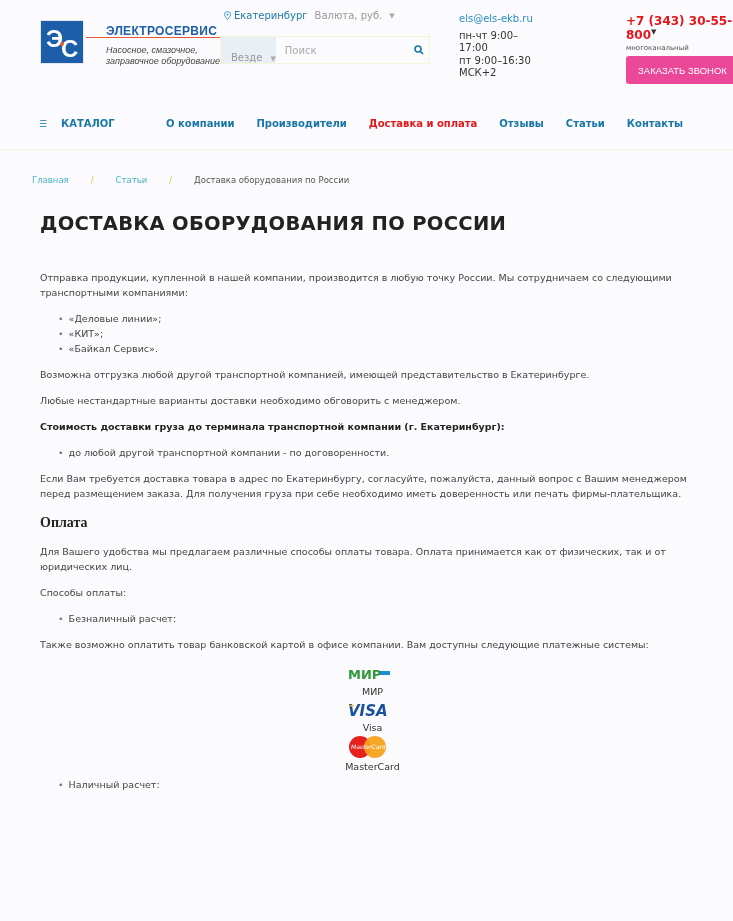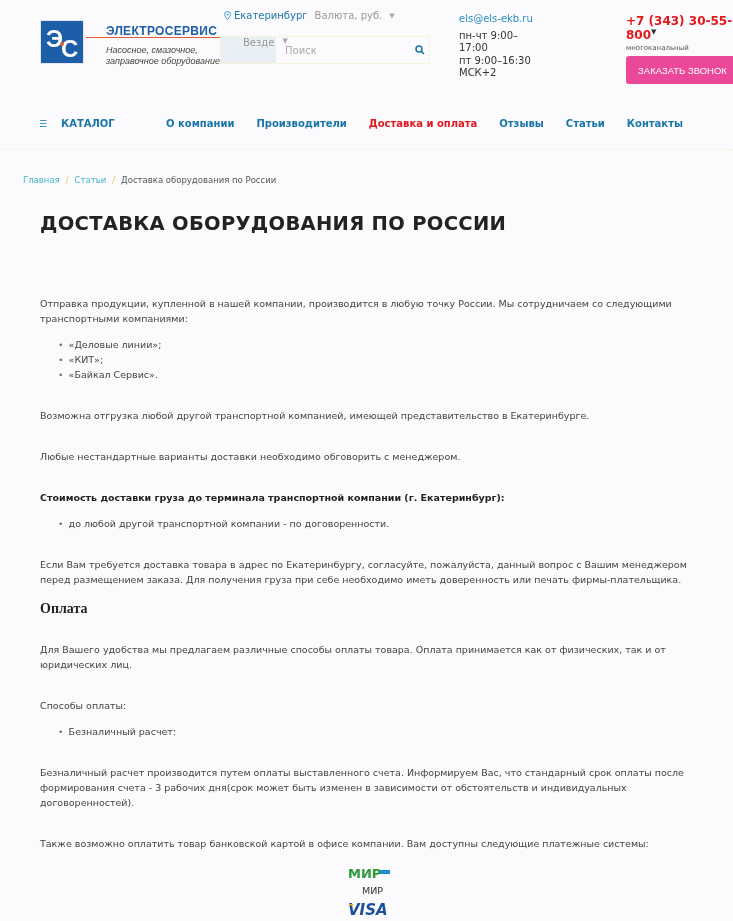--- a/index.html
+++ b/index.html
@@ -16,21 +16,21 @@
   .logo-line { position: absolute; left: 46px; top: 17px; width: 150px; height: 1px; background: #e25b3a; }
   .logo-text { margin-left: 22px; margin-top: 4px; }
   .logo-title { font-family: "Liberation Sans", sans-serif; font-weight: bold; font-size: 12px; color: #1d5ea8; letter-spacing: 0.3px; }
   .logo-sub { font-family: "Liberation Sans", sans-serif; font-style: italic; font-size: 9px; color: #444; margin-top: 7px; line-height: 11px; }
 
   .city { position: absolute; left: 224px; top: 10px; font-size: 10px; color: #1f7aab; display: flex; align-items: center; gap: 3px; }
   .city .currency { color: #999; margin-left: 4px; }
   .city .caret { color: #aaa; font-size: 7px; margin-left: 4px; }
 
   .search { position: absolute; left: 220px; top: 36px; width: 210px; height: 28px; display: flex; align-items: center; border: 1px dotted #f0efb0; }
-  .search-scope { width: 55px; height: 26px; background: #e8f0f6; color: #999; font-size: 10px; display: flex; align-items: flex-start; padding-left: 22px; gap: 8px; }
+  .search-scope { width: 55px; height: 26px; background: #e8f0f6; color: #999; font-size: 10px; display: flex; align-items: flex-end; padding-left: 10px; gap: 8px; }
   .search-scope .caret { font-size: 7px; color: #aaa; }
   .search-input { flex: 1; height: 26px; border: none; background: transparent; padding-left: 9px; font-size: 10px; color: #999; font-family: "DejaVu Sans", sans-serif; }
   .search-input::placeholder { color: #aaa; }
   .search-icon { width: 24px; display: flex; align-items: center; justify-content: center; }
 
   .contacts { position: absolute; left: 459px; top: 13px; font-size: 10px; line-height: 12.5px; color: #333; }
   .contacts .email { color: #2a8ec5; margin-bottom: 4px; }
   .contacts .hours { width: 72px; }
 
   .phone-block { position: absolute; left: 626px; top: 14px; }
@@ -42,29 +42,29 @@
   
   .nav { position: absolute; left: 0; top: 115px; width: 733px; height: 20px; font-size: 10px; font-weight: bold; }
   .nav .catalog { position: absolute; left: 39px; top: 3px; color: #1876a8; display: flex; gap: 14px; align-items: center; }
   .nav .catalog .burger { font-size: 9px; color: #1876a8; }
   .nav ul { position: absolute; left: 166px; top: 3px; list-style: none; display: flex; gap: 8px; }
   .nav li { margin-right: 14px; color: #1876a8; }
   .nav li.active { color: #e3161b; }
   .nav-sep { position: absolute; left: 0; top: 149px; width: 733px; border-top: 1px dotted #f3f0c8; }
 
   
-  .breadcrumb { position: absolute; left: 23px; top: 175px; font-size: 8.5px; display: flex; gap: 6px; }
+  .breadcrumb { position: absolute; left: 32px; top: 175px; font-size: 8.5px; display: flex; gap: 22px; }
   .breadcrumb .crumb-link { color: #46b5c8; }
   .breadcrumb .sep { color: #d7c930; }
   .breadcrumb .current { color: #555; }
 
   h1 { position: absolute; left: 40px; top: 212px; font-size: 19.5px; font-weight: bold; color: #222; letter-spacing: 0.3px; }
 
   .content { position: absolute; left: 40px; top: 270px; width: 665px; font-size: 9.5px; color: #444; line-height: 15px; font-family: "DejaVu Sans", sans-serif; }
-  .content p { margin-bottom: 11px; margin-top: 26px; }
+  .content p { margin-bottom: 11px; }
   .content ul { list-style: none; padding-left: 18px; margin-bottom: 11px; margin-top: 0; }
   .content ul li::before { content: "•"; color: #777; margin-right: 5px; }
   .content strong { color: #222; }
   .content a { color: #2a8ec5; text-decoration: none; }
   .content a.uline { text-decoration: underline; color: #3a6; }
   .content h2 { font-size: 14px; font-weight: bold; color: #222; margin: 14px 0 14px 0; font-family: Liberation Serif, serif; }
 
   .pay-row { display: flex; align-items: center; height: 36px; flex-direction: column; }
   .pay-logo { width: 44px; height: 24px; display: flex; align-items: center; margin-right: 5px; }
   .pay-name { font-size: 9.5px; color: #333; }
@@ -169,21 +169,20 @@
       <li>до любой другой транспортной компании - по договоренности.</li>
     </ul>
     <p>Если Вам требуется доставка товара в адрес по Екатеринбургу, согласуйте, пожалуйста, данный вопрос с Вашим менеджером перед размещением заказа. Для получения груза при себе необходимо иметь доверенность или печать фирмы-плательщика.</p>
 
     <h2>Оплата</h2>
     <p>Для Вашего удобства мы предлагаем различные способы оплаты товара. Оплата принимается как от физических, так и от юридических лиц.</p>
     <p>Способы оплаты:</p>
     <ul>
       <li>Безналичный расчет:</li>
     </ul>
-    <p>Безналичный расчет производится путем оплаты выставленного счета. Информируем Вас, что стандарный срок оплаты после формирования счета - 3 рабочих дня(срок может быть изменен в зависимости от обстоятельств и индивидуальных договоренностей).</p>
     <p>Также возможно оплатить товар банковской картой в офисе компании. Вам доступны следующие платежные системы:</p>
 
     <div class="pay-row">
       <div class="pay-logo">
         <svg width="42" height="12" viewBox="0 0 42 12">
             <text x="0" y="11" font-family="DejaVu Sans, sans-serif" font-weight="bold" font-size="13" fill="#2f9a3c">МИР</text>
             <rect x="32" y="3" width="10" height="4" fill="#1a8fd0"></rect>
           </svg>
       </div>
       <span class="pay-name">МИР</span>

